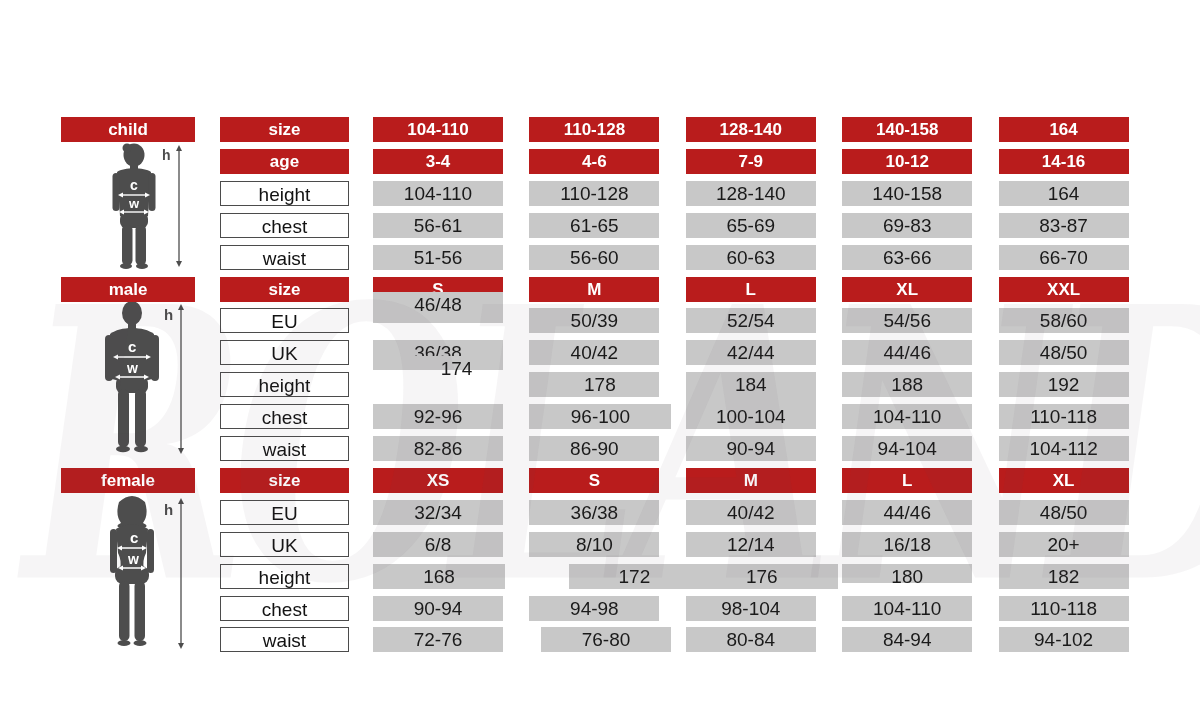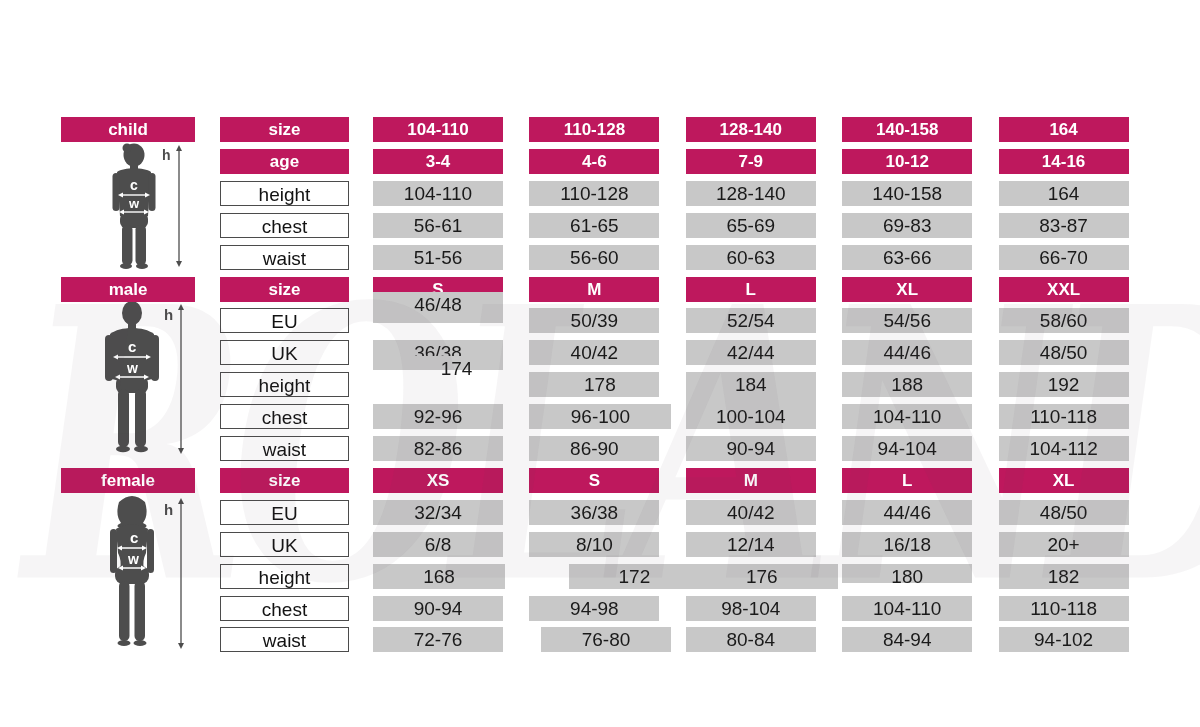--- a/index.html
+++ b/index.html
@@ -4,21 +4,21 @@
 <style>
   html,body{margin:0;padding:0;background:#fff;}
   .page{position:relative;width:1200px;height:727px;background:#ffffff;overflow:hidden;
         font-family:"Liberation Sans",sans-serif;}
   .titlebar{position:absolute;left:60px;top:55px;width:1077px;height:45px;background:#433657;
             color:#fff;display:flex;align-items:center;z-index:2;}
   .titlebar .t{font-weight:bold;font-size:38px;letter-spacing:0px;transform:scaleX(0.72);
                transform-origin:0 50%;margin-left:20px;white-space:nowrap;}
   .cellbase{position:absolute;height:25px;line-height:25px;text-align:center;
             box-sizing:border-box;z-index:2;white-space:nowrap;}
-  .hdr{background:#be185d;color:#ffffff;font-weight:bold;font-size:17px;}
+  .hdr{background:#b91c1c;color:#ffffff;font-weight:bold;font-size:17px;}
   .lbl{background:#ffffff;border:1px solid #4b4b4b;color:#121212;font-size:19px;}
   .cell{background:#c8c8c8;color:#1a1a1a;font-size:19px;}
   .fig{position:absolute;z-index:2;}
   .fig-child{left:86px;top:142px;width:112px;height:128px;}
   .fig-male{left:86px;top:300px;width:112px;height:158px;}
   .fig-female{left:86px;top:493px;width:112px;height:160px;}
   .fig svg{display:block;width:100%;height:100%;}
   .watermark{position:absolute;left:140px;top:220px;width:1010px;height:450px;z-index:3;
              display:flex;align-items:center;justify-content:center;pointer-events:none;
              font-family:"DejaVu Serif",serif;font-style:italic;font-weight:bold;

